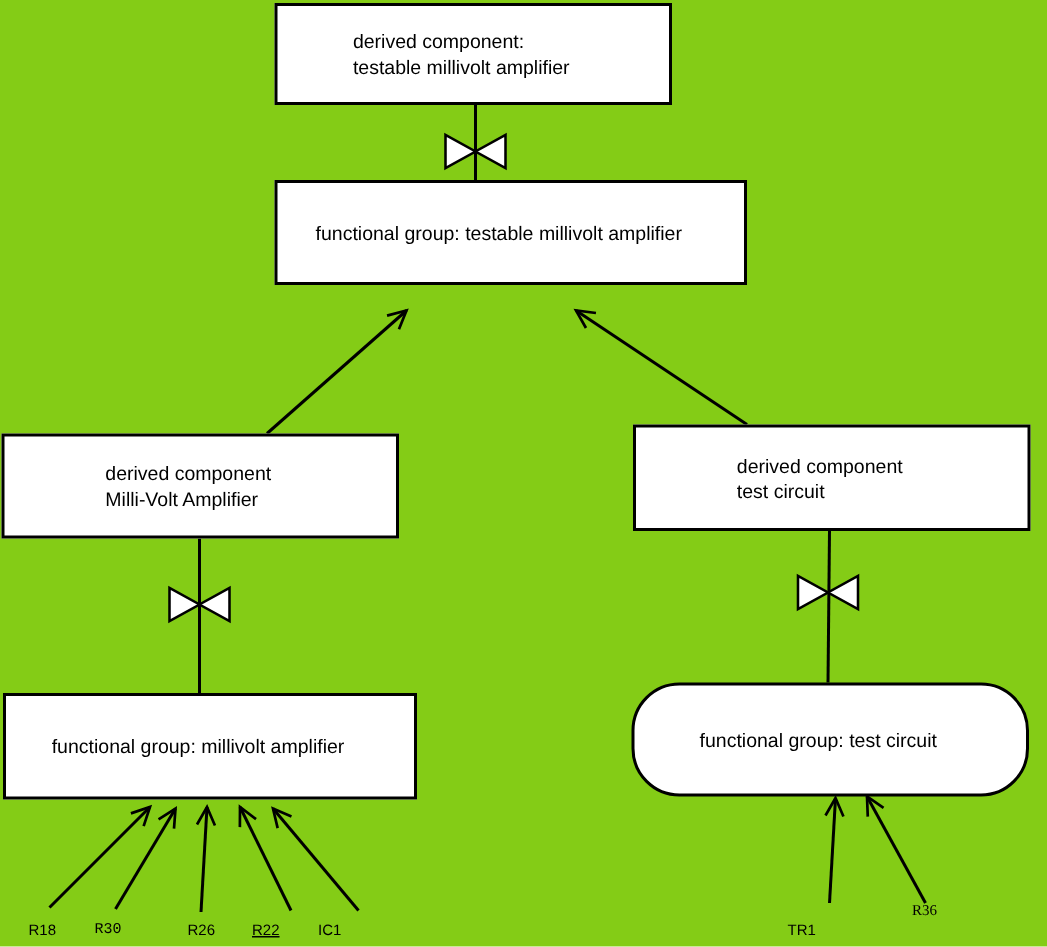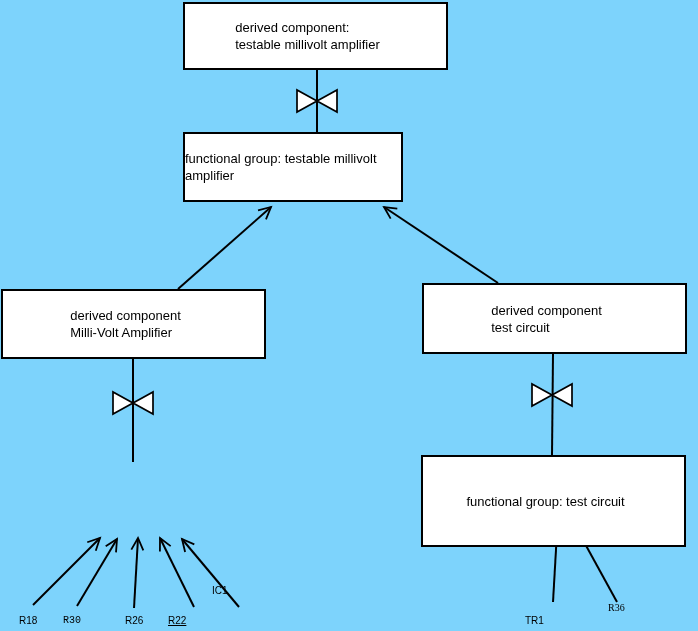--- a/index.html
+++ b/index.html
@@ -1,20 +1,20 @@
 <!DOCTYPE html>
 <html><head>
 <meta charset="utf-8">
 <style>
   html, body { margin: 0; padding: 0; background: #ffffff; }
   .canvas {
     position: relative;
     width: 698px;
     height: 631px;
-    background: #7dd3fc;
+    background: #84cc16;
     font-family: "Liberation Sans", "DejaVu Sans", sans-serif;
     color: #000000;
     overflow: hidden;
   }
   .wires {
     position: absolute;
     left: 0; top: 0;
     width: 698px; height: 631px;
   }
   .node {
@@ -27,37 +27,37 @@
     justify-content: center;
   }
   .node-label {
     font-size: 13px;
     line-height: 17px;
     white-space: pre-line;
     text-align: left;
     margin-right: 16px;
   }
   .node-top        { left: 183px; top: 2px;   width: 265px; height: 68px; }
-  .node-fg-test-mva{ left: 183px; top: 132px; width: 220px; height: 70px; }
+  .node-fg-test-mva{ left: 183px; top: 120px; width: 315px; height: 70px; }
   .node-dc-mva     { left: 1px;   top: 289px; width: 265px; height: 70px; }
   .node-dc-tc      { left: 422px; top: 283px; width: 265px; height: 71px; }
   .node-fg-mva     { left: 2px;   top: 462px; width: 276px; height: 71px; }
-  .node-fg-tc      { left: 421px; top: 455px; width: 265px; height: 92px; }
+  .node-fg-tc      { left: 421px; top: 455px; width: 265px; height: 76px; border-radius: 32px; }
   .leaf-label {
     position: absolute;
     font-size: 10px;
     line-height: 15px;
     white-space: nowrap;
     text-align: center;
   }
   .leaf-r18 { left: 19px;  top: 613px; }
   .leaf-r30 { left: 63px;  top: 613px; font-family: Liberation Mono, monospace; }
   .leaf-r26 { left: 125px; top: 613px; }
   .leaf-r22 { left: 168px; top: 613px; text-decoration: underline; }
-  .leaf-ic1 { left: 212px; top: 583px; }
+  .leaf-ic1 { left: 212px; top: 613px; }
   .leaf-tr1 { left: 525px; top: 613px; }
   .leaf-r36 { left: 608px; top: 600px; font-family: Liberation Serif, serif; }
 </style>
 </head>
 <body>
 
 <div class="canvas">
 
   <svg class="wires" width="698" height="631" viewBox="0 0 698 631" xmlns="http://www.w3.org/2000/svg">
     <defs>
@@ -120,20 +120,23 @@
   <div class="node node-dc-mva">
     <span class="node-label">derived component
 Milli-Volt Amplifier</span>
   </div>
 
   <div class="node node-dc-tc">
     <span class="node-label">derived component
 test circuit</span>
   </div>
 
+  <div class="node node-fg-mva">
+    <span class="node-label">functional group: millivolt amplifier</span>
+  </div>
 
   <div class="node node-fg-tc">
     <span class="node-label">functional group: test circuit</span>
   </div>
 
   <span class="leaf-label leaf-r18">R18</span>
   <span class="leaf-label leaf-r30">R30</span>
   <span class="leaf-label leaf-r26">R26</span>
   <span class="leaf-label leaf-r22">R22</span>
   <span class="leaf-label leaf-ic1">IC1</span>

